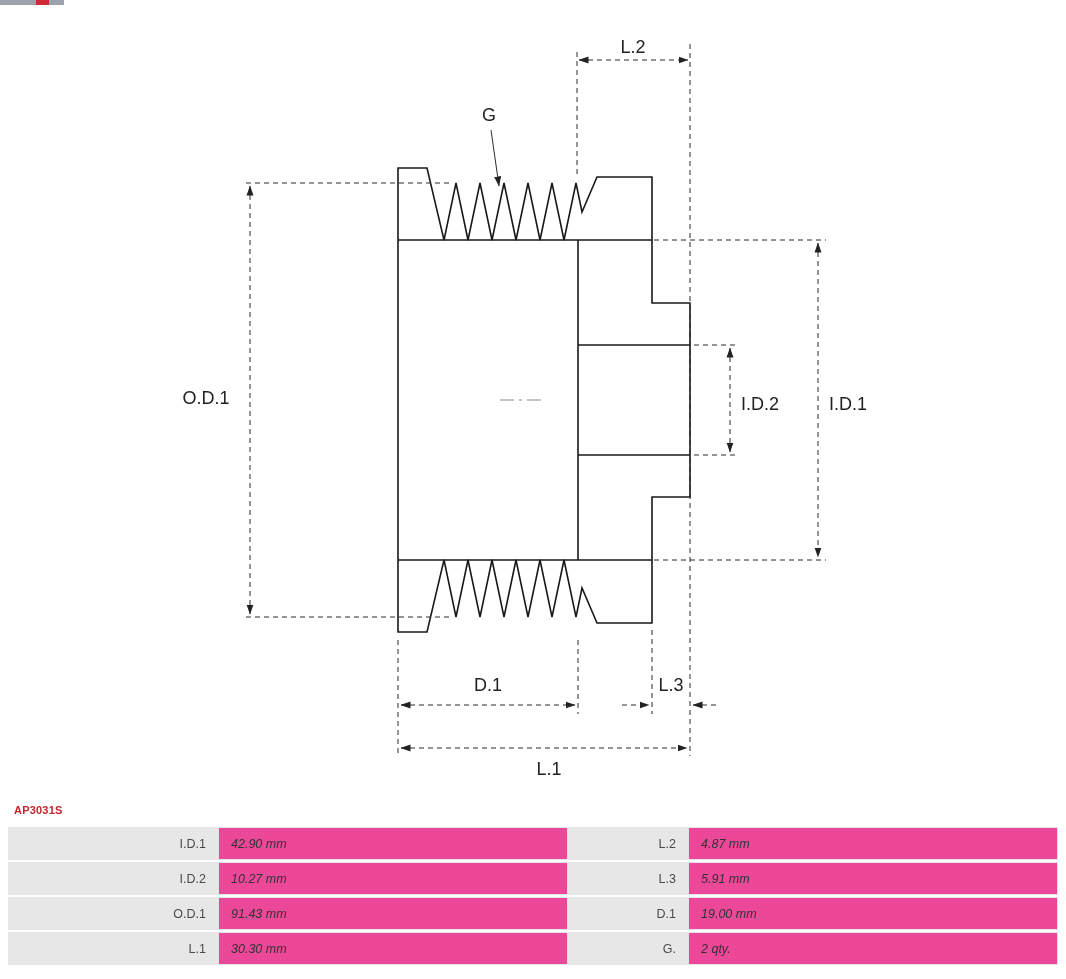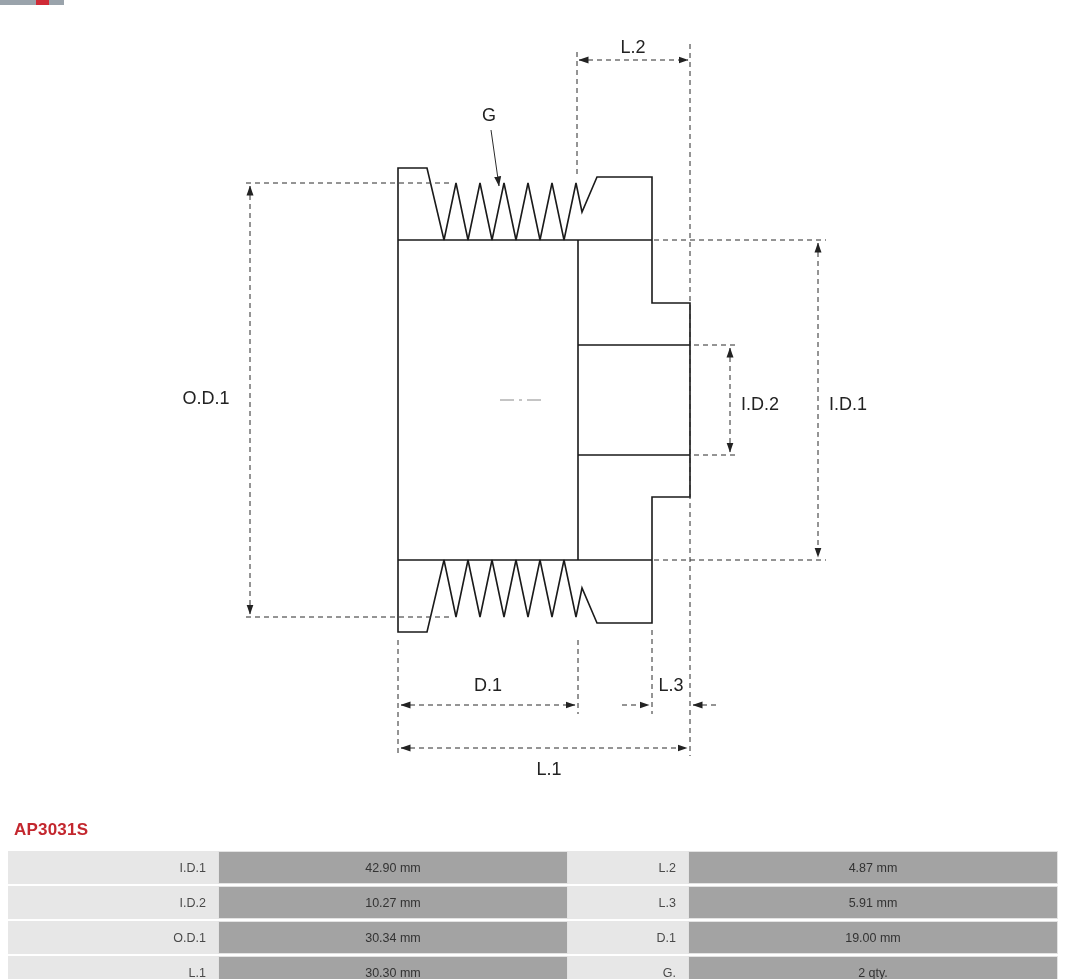--- a/index.html
+++ b/index.html
@@ -10,35 +10,35 @@
   .logo-strip { position:absolute; top:0; left:0; height:5px; display:flex; z-index:5; }
   .logo-strip span { display:block; height:100%; }
   .logo-strip .seg1 { width:36px; background:#9aa3ab; }
   .logo-strip .seg2 { width:13px; background:#cf2a36; }
   .logo-strip .seg3 { width:15px; background:#9aa3ab; }
 
   svg.drawing { display:block; }
   svg text { font-family:"Liberation Sans", sans-serif; font-size:18px; fill:#222222; }
 
   .part-number {
-    margin:20px 0 9px 14px;
-    font-size:17px; font-weight:700; color:#c3272e; letter-spacing:0.2px;
+    margin:4px 0 9px 14px;
+    font-size:11px; font-weight:700; color:#c3272e; letter-spacing:0.2px;
   }
 
   table.spec {
     border-collapse:separate; border-spacing:0 2px;
     margin:0 8px; width:1050px; table-layout:fixed;
     font-size:12.5px;
   }
   table.spec td {
     padding:7px 12px; height:17px; box-sizing:content-box;
     white-space:nowrap; overflow:hidden;
   }
   td.lbl { background:#e7e7e7; color:#4a4a4a; text-align:right; }
-  td.val { background:#a3a3a3; border:1px solid #e3e3e3; color:#333333; text-align:center; }
+  td.val { background:#ec4899; border:1px solid #e3e3e3; color:#333333; text-align:left;font-style:italic; }
 </style>
 </head>
 <body>
 
 <div class="logo-strip">
   <span class="seg1"></span>
   <span class="seg2"></span>
   <span class="seg3"></span>
 </div>
 
@@ -120,21 +120,21 @@
       <td class="val">4.87 mm</td>
     </tr>
     <tr>
       <td class="lbl">I.D.2</td>
       <td class="val">10.27 mm</td>
       <td class="lbl">L.3</td>
       <td class="val">5.91 mm</td>
     </tr>
     <tr>
       <td class="lbl">O.D.1</td>
-      <td class="val">30.34 mm</td>
+      <td class="val">91.43 mm</td>
       <td class="lbl">D.1</td>
       <td class="val">19.00 mm</td>
     </tr>
     <tr>
       <td class="lbl">L.1</td>
       <td class="val">30.30 mm</td>
       <td class="lbl">G.</td>
       <td class="val">2 qty.</td>
     </tr>
   </tbody>

